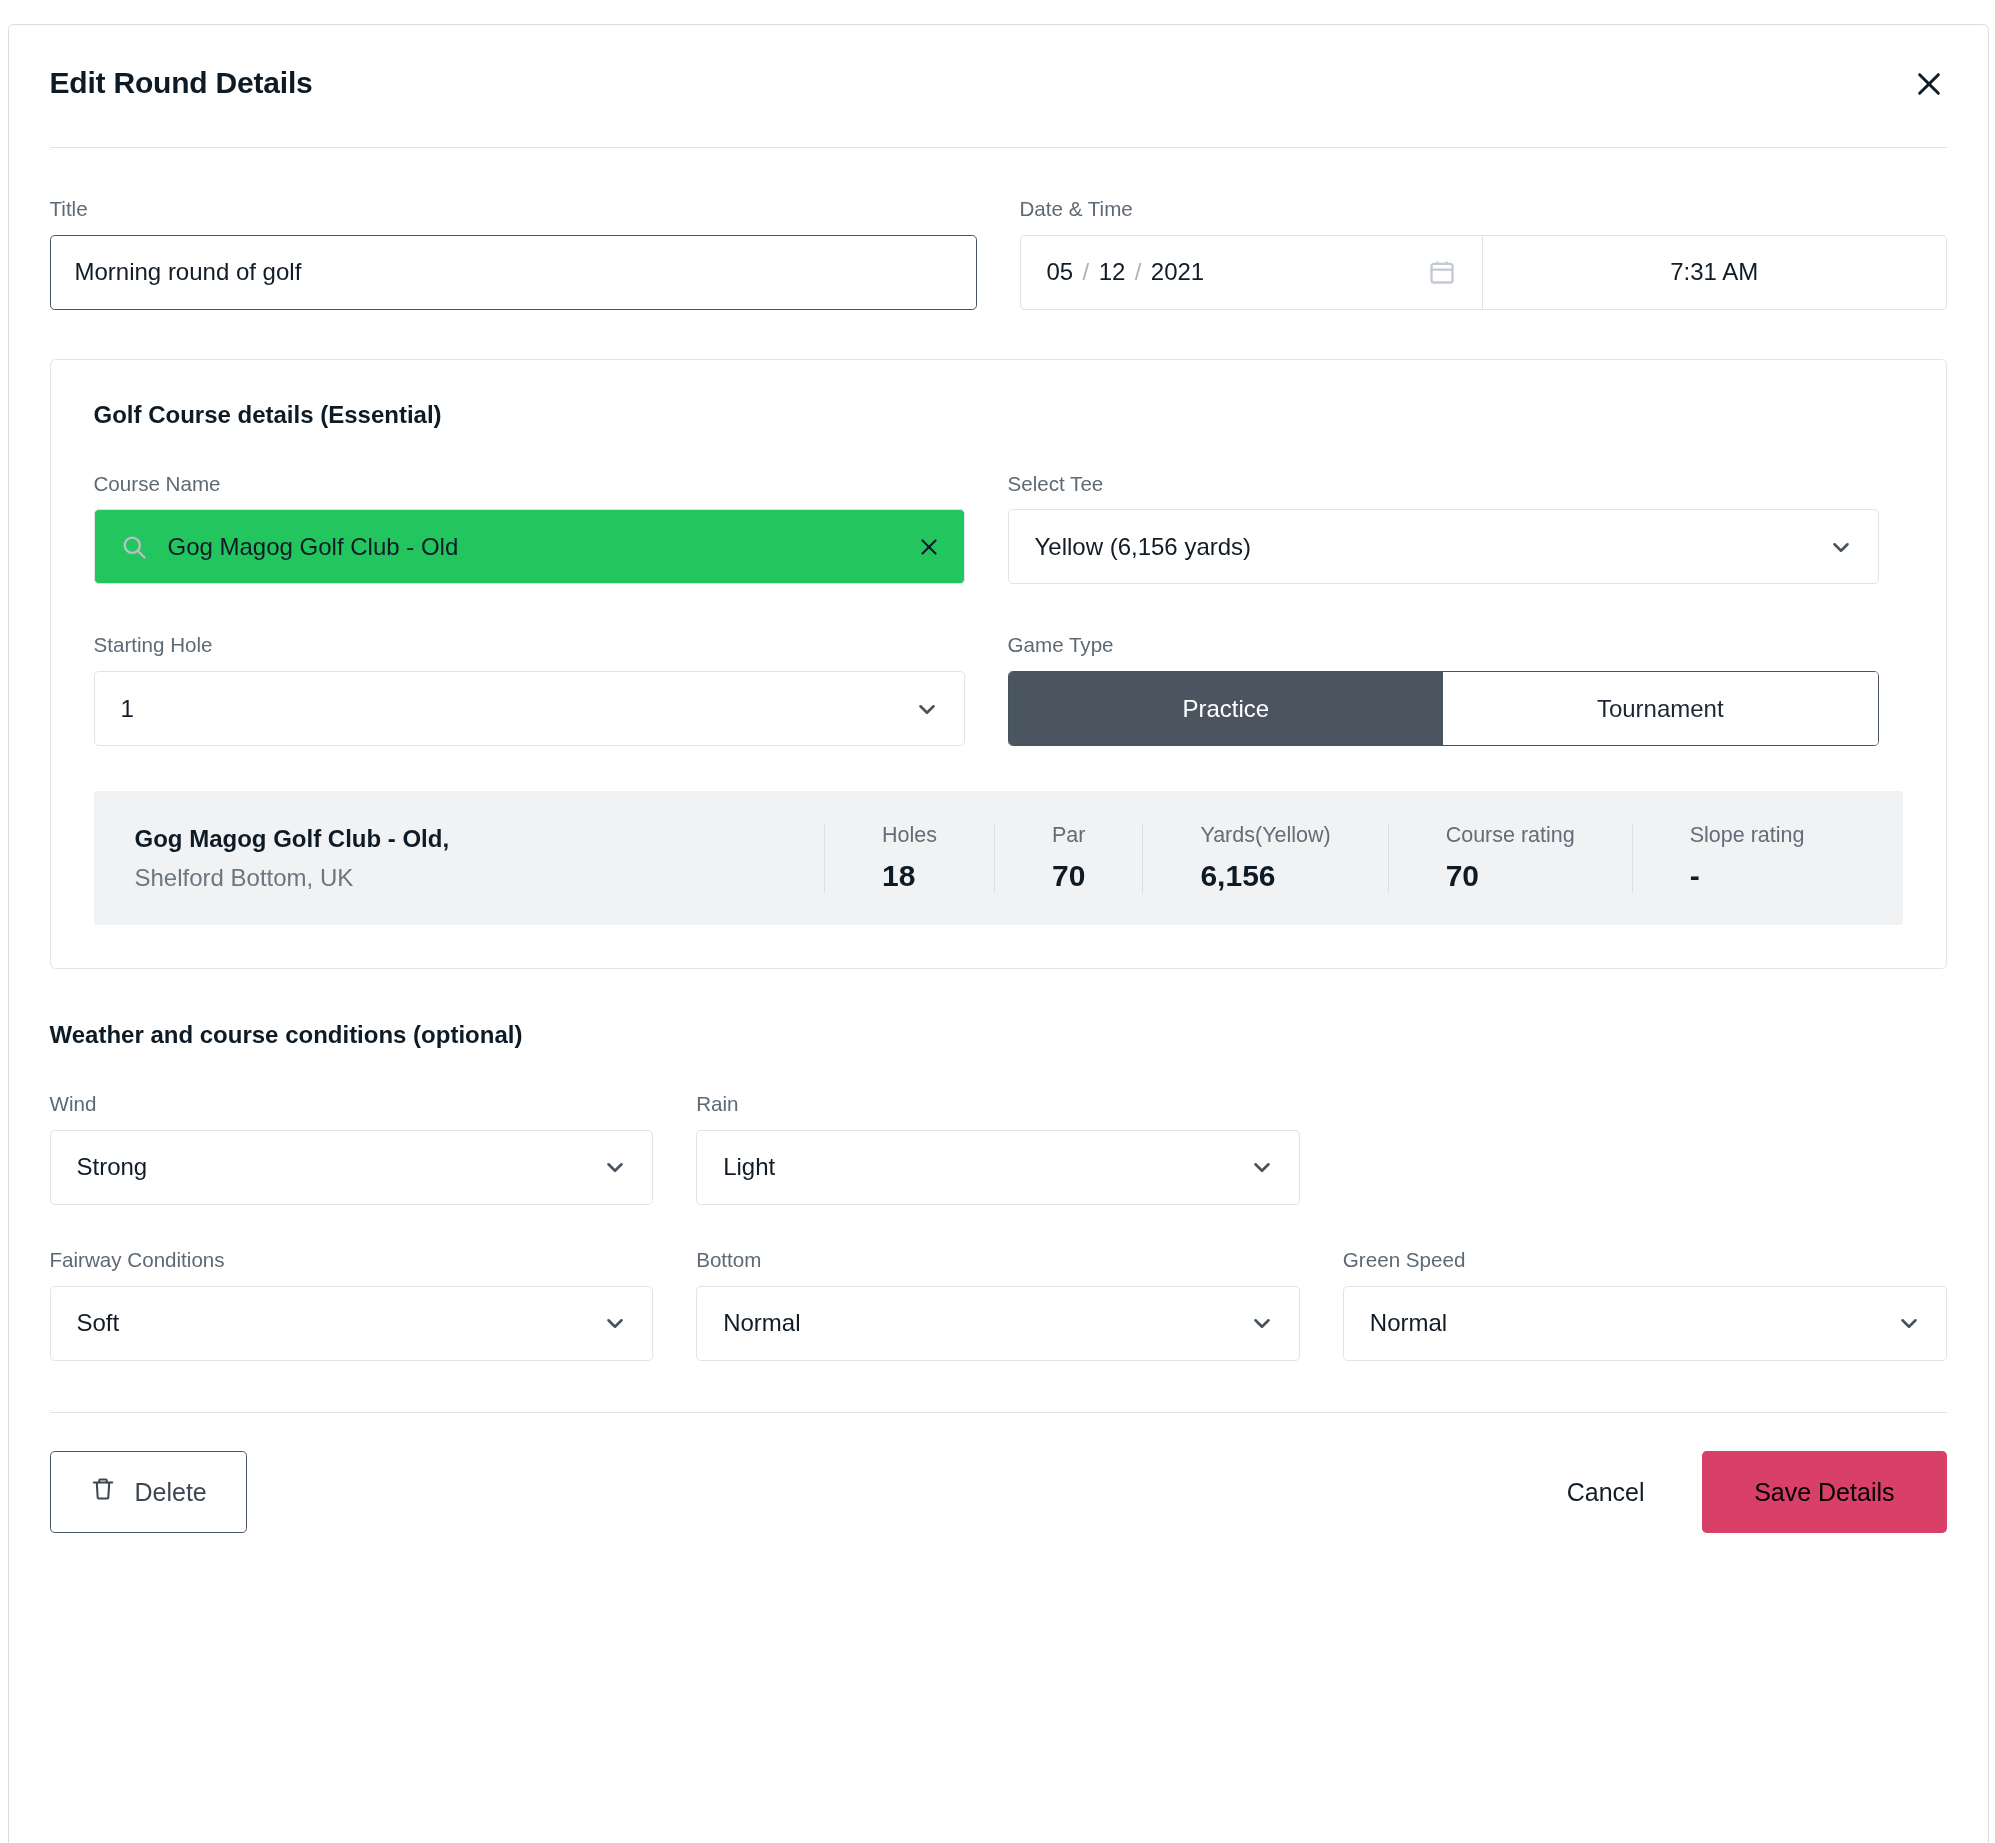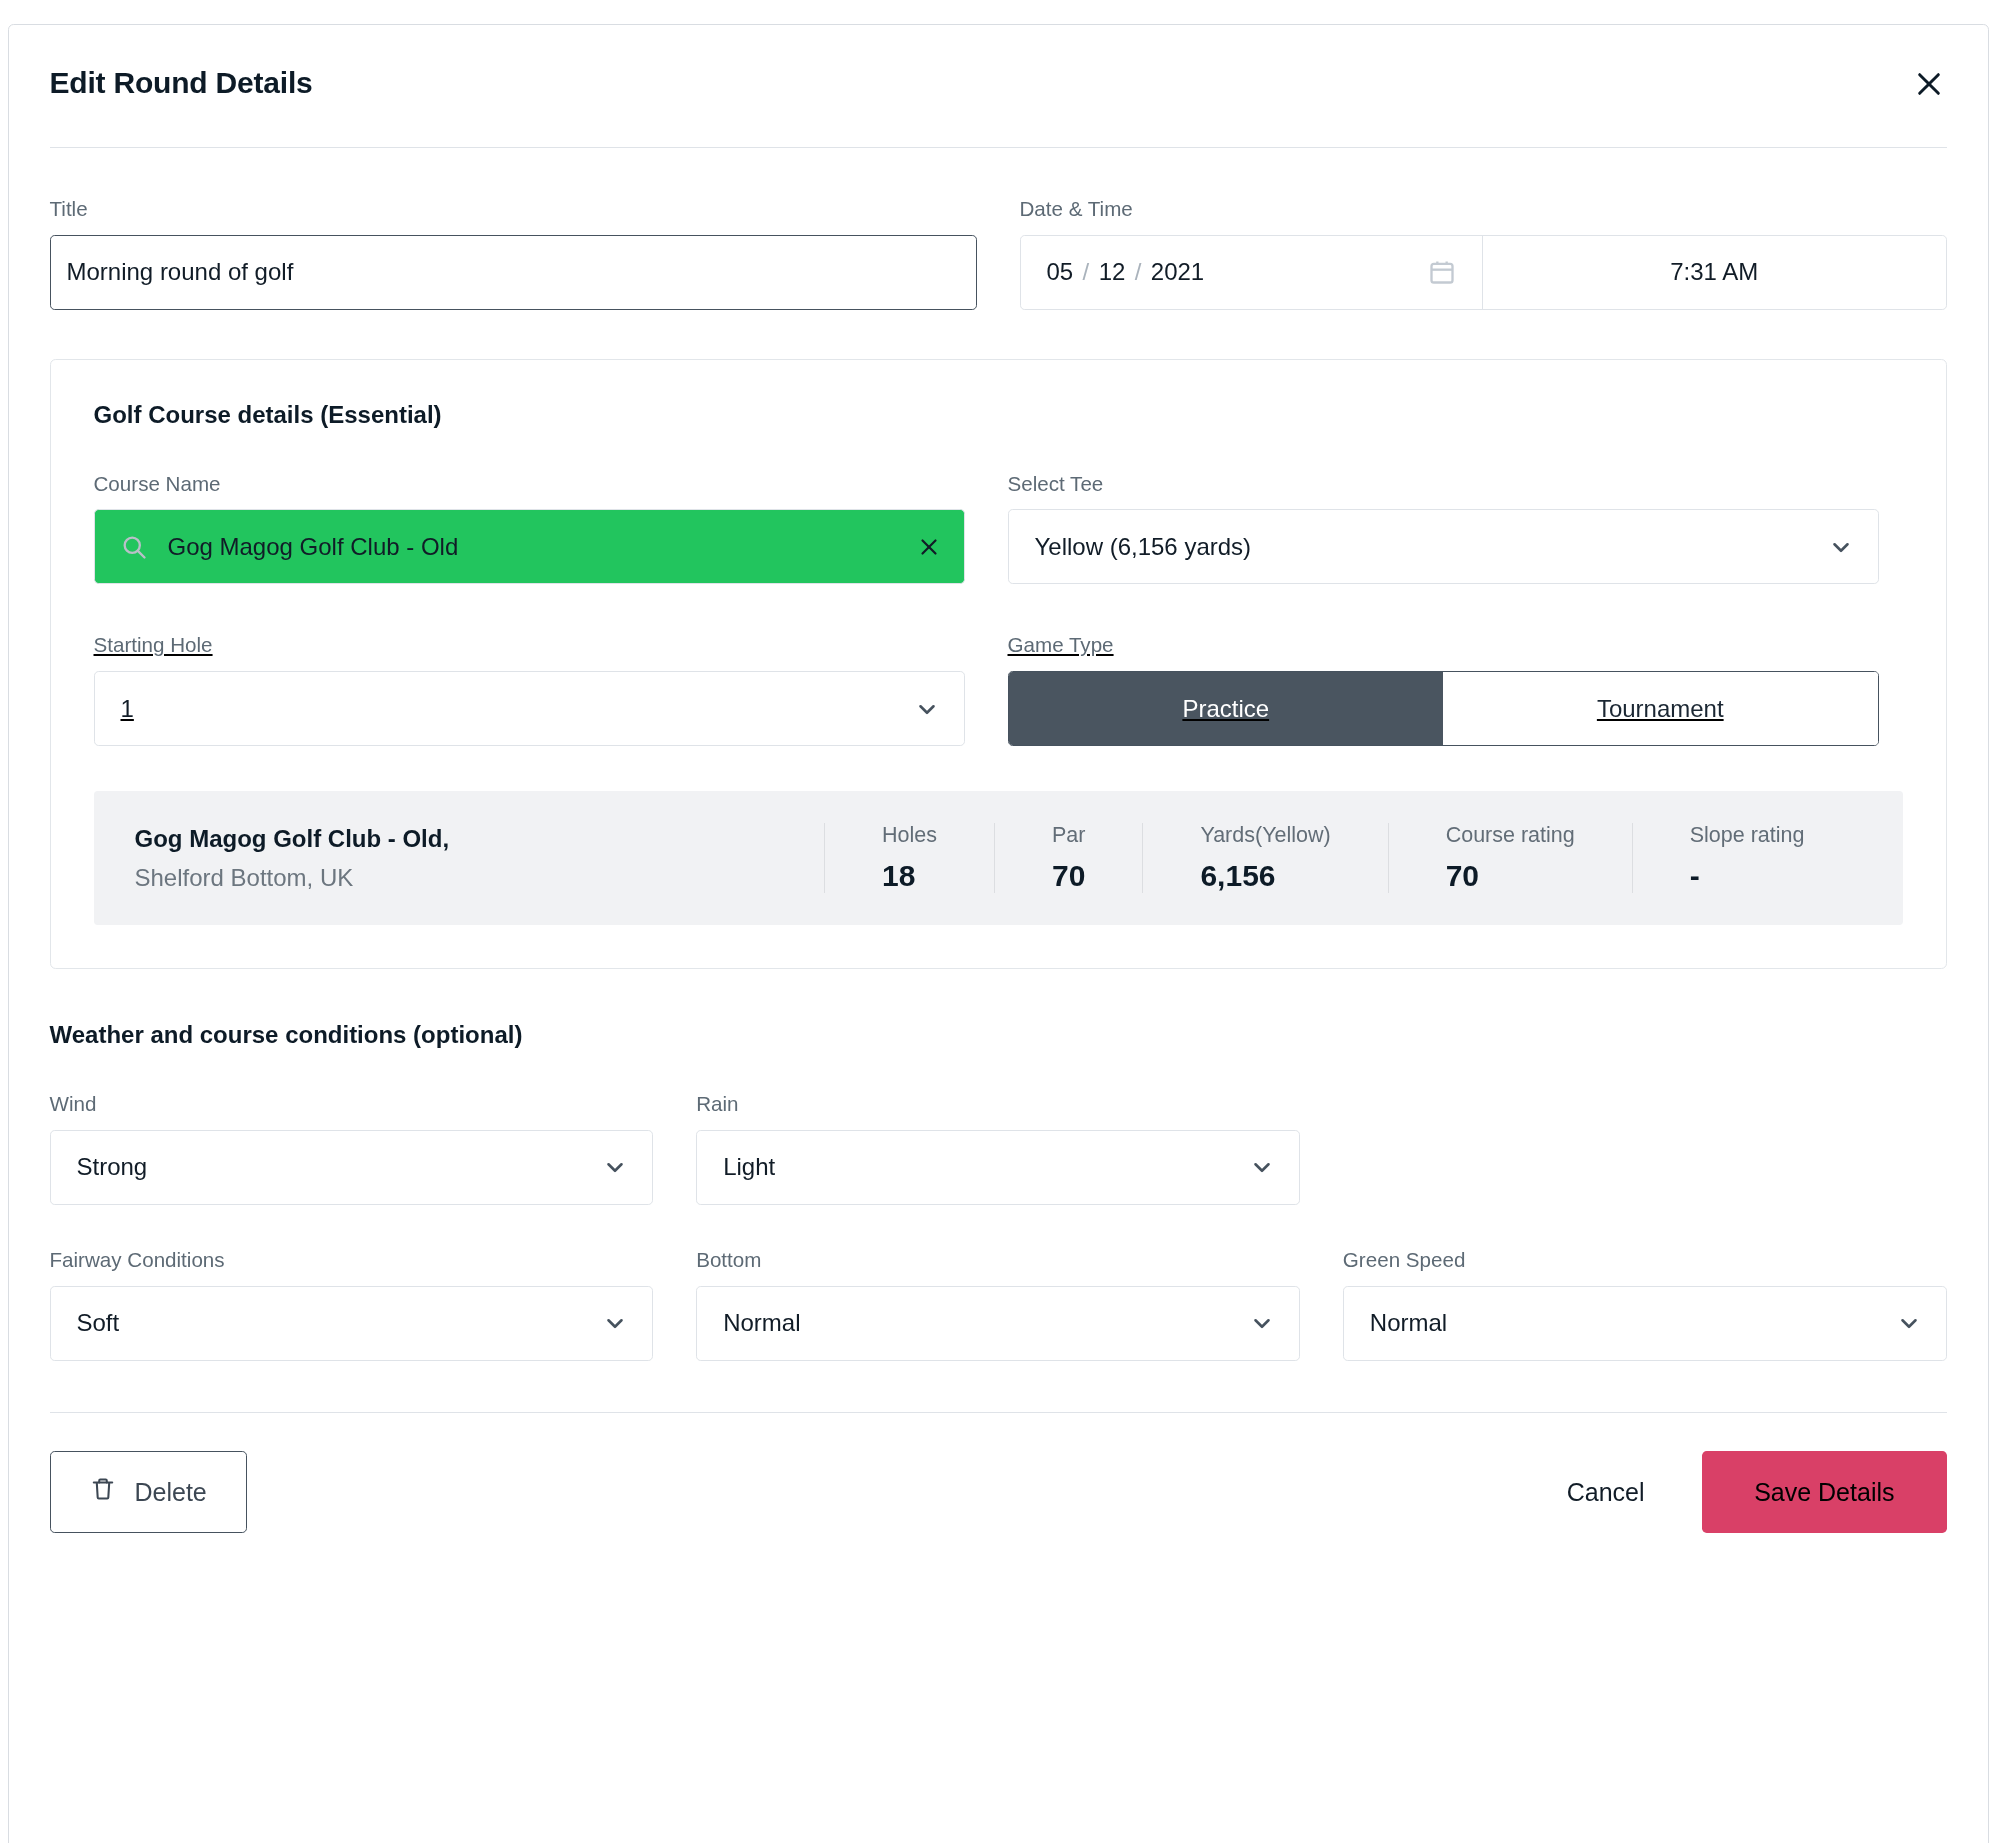--- a/index.html
+++ b/index.html
@@ -54,21 +54,21 @@
     line-height: 1.2;
   }
   .text-input {
     width: 100%;
     height: 75px;
     border: 0.9px solid #dfe3e8;
     border-radius: 4.7px;
     background: #ffffff;
     font-size: 24px;
     color: #111c27;
-    padding: 0 16px;
+    padding: 0 24px;
     font-family: "Liberation Sans", sans-serif;
     display: flex;
     align-items: center;
   }
   .text-input.focused { border: 1.9px solid #46525e; }
   .select-box {
     position: relative;
     width: 100%;
     height: 75px;
     border: 0.9px solid #dfe3e8;
@@ -137,21 +137,21 @@
     padding: 41px 43px 43px 43px;
   }
   .card-title {
     font-size: 24px;
     font-weight: bold;
     color: #0d1b27;
     margin-bottom: 43px;
   }
   .card-row { display: flex; gap: 43px; }
   .card-col { width: 871px; }
-  .card-row + .card-row { margin-top: 49px; text-decoration: underline; }
+  .card-row + .card-row { margin-top: 49px; }
   .search-input-wrap { position: relative; }
   .search-input {
     width: 100%;
     height: 75px;
     border: 0.9px solid #dfe3e8;
     border-radius: 4.7px;
     display: flex;
     align-items: center;
     padding: 0 66px 0 73px;
     font-size: 24px;

